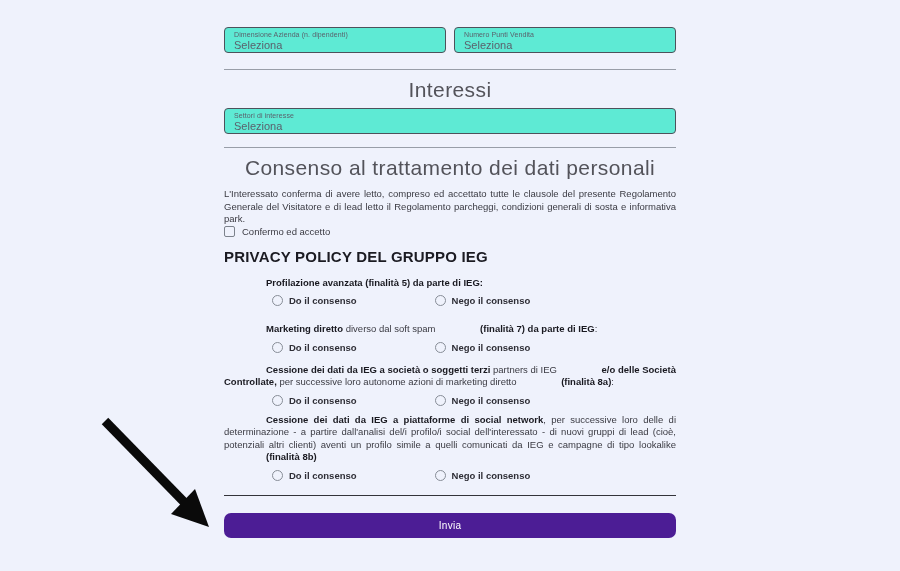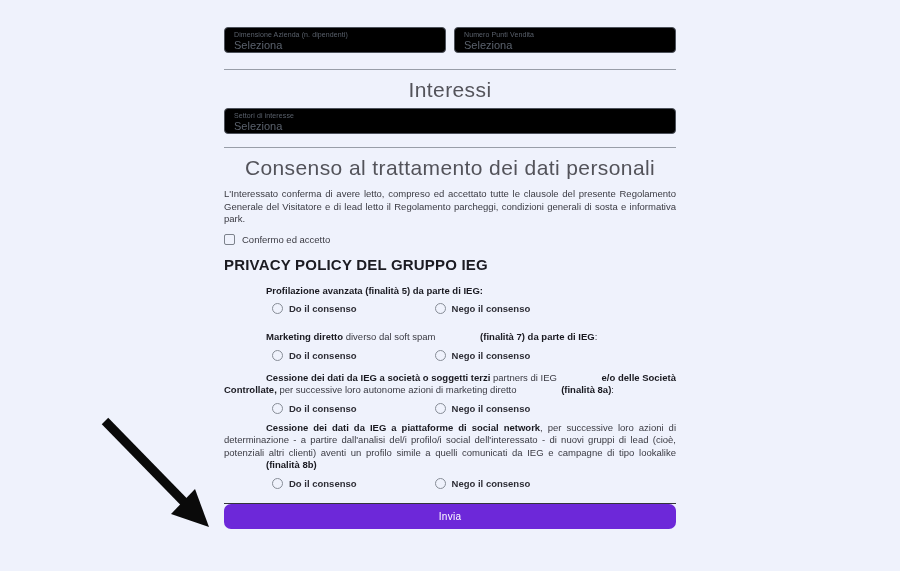--- a/index.html
+++ b/index.html
@@ -10,41 +10,41 @@
     position:relative;
     color:#3a3a42;
   }
   .container { width:452px; margin:0 auto; padding-top:27px; }
 
   
   .fields-row { display:flex; gap:8px; }
   .field {
     flex:1; height:26px;
     border:1.5px solid #4d525b; border-radius:4px;
-    background:#000000;
+    background:#5eead4;
     padding:3px 9px 0; cursor:pointer;
   }
   .field-label { display:block; font-size:7px; color:#5a616c; letter-spacing:0.1px; }
   .field-value { display:block; font-size:11px; color:#5a616c; margin-top:1px; }
   .field-full { margin-top:5px; }
 
   hr.light { border:none; border-top:1px solid #989ea8; margin:16px 0 0; }
   hr.light2 { border:none; border-top:1px solid #989ea8; margin:13px 0 0; }
   hr.dark { border:none; border-top:1.5px solid #33343a; margin:14px 0 0; }
 
   h1 {
     text-align:center; font-size:21px; font-weight:400;
     color:#53535a; letter-spacing:0.4px; line-height:26px; margin-top:7px;
   }
 
   .body-text { font-size:9.5px; line-height:12.5px; color:#3a3a42; }
   .justify { text-align:justify; }
   .intro-consent { margin-top:7px; }
 
-  .check-row { display:flex; align-items:center; gap:7px; margin-top:8px; cursor:pointer; }
+  .check-row { display:flex; align-items:center; gap:7px; cursor:pointer; }
   .checkbox {
     width:11px; height:11px; flex:0 0 auto;
     border:1.5px solid #7c828c; border-radius:2px; background:transparent;
   }
   .check-label { font-size:9.5px; color:#3a3a42; }
 
   .privacy-heading {
     margin-top:11px; font-size:15px; font-weight:700;
     color:#1b1b22; letter-spacing:0.2px;
   }
@@ -60,22 +60,22 @@
   .radio-row { display:flex; margin-top:6px; }
   .opt { display:flex; align-items:center; gap:6px; cursor:pointer;padding-left:48px; }
   .opt + .opt { margin-left:30px; }
   .radio {
     width:11px; height:11px; flex:0 0 auto;
     border:1.5px solid #878d97; border-radius:50%; background:transparent;
   }
   .opt-label { font-size:9.5px; font-weight:700; color:#2e2e36; }
 
   .submit-btn {
-    display:block; width:100%; height:25px; 
-    background:#6d28d9; border:none; border-radius:7px;
+    display:block; width:100%; height:25px; margin-top:17px;
+    background:#4c1d95; border:none; border-radius:7px;
     color:#ffffff; font-size:10px; letter-spacing:0.3px;
     font-family:"Liberation Sans", sans-serif; cursor:pointer;
   }
 
   .annotation-arrow {
     position:absolute; left:0; top:0; width:900px; height:571px;
     pointer-events:none;
   }
 </style>
 </head>
@@ -153,21 +153,21 @@
         <span class="opt-label">Do il consenso</span>
       </div>
       <div class="opt">
         <span class="radio"></span>
         <span class="opt-label">Nego il consenso</span>
       </div>
     </div>
   </div>
 
   <div class="consent-block cb-4">
-    <p class="clabel justify"><b>Cessione dei dati da IEG a piattaforme di social network</b><span>, per successive loro azioni di determinazione - a partire dall'analisi del/i profilo/i social dell'interessato - di nuovi gruppi di lead (cioè, potenziali altri clienti) aventi un profilo simile a quelli comunicati da IEG e campagne di tipo lookalike </span><b>(finalità 8b)</b></p>
+    <p class="clabel justify"><b>Cessione dei dati da IEG a piattaforme di social network</b><span>, per successive loro delle di determinazione - a partire dall'analisi del/i profilo/i social dell'interessato - di nuovi gruppi di lead (cioè, potenziali altri clienti) aventi un profilo simile a quelli comunicati da IEG e campagne di tipo lookalike </span><b>(finalità 8b)</b></p>
     <div class="radio-row">
       <div class="opt">
         <span class="radio"></span>
         <span class="opt-label">Do il consenso</span>
       </div>
       <div class="opt">
         <span class="radio"></span>
         <span class="opt-label">Nego il consenso</span>
       </div>
     </div>

